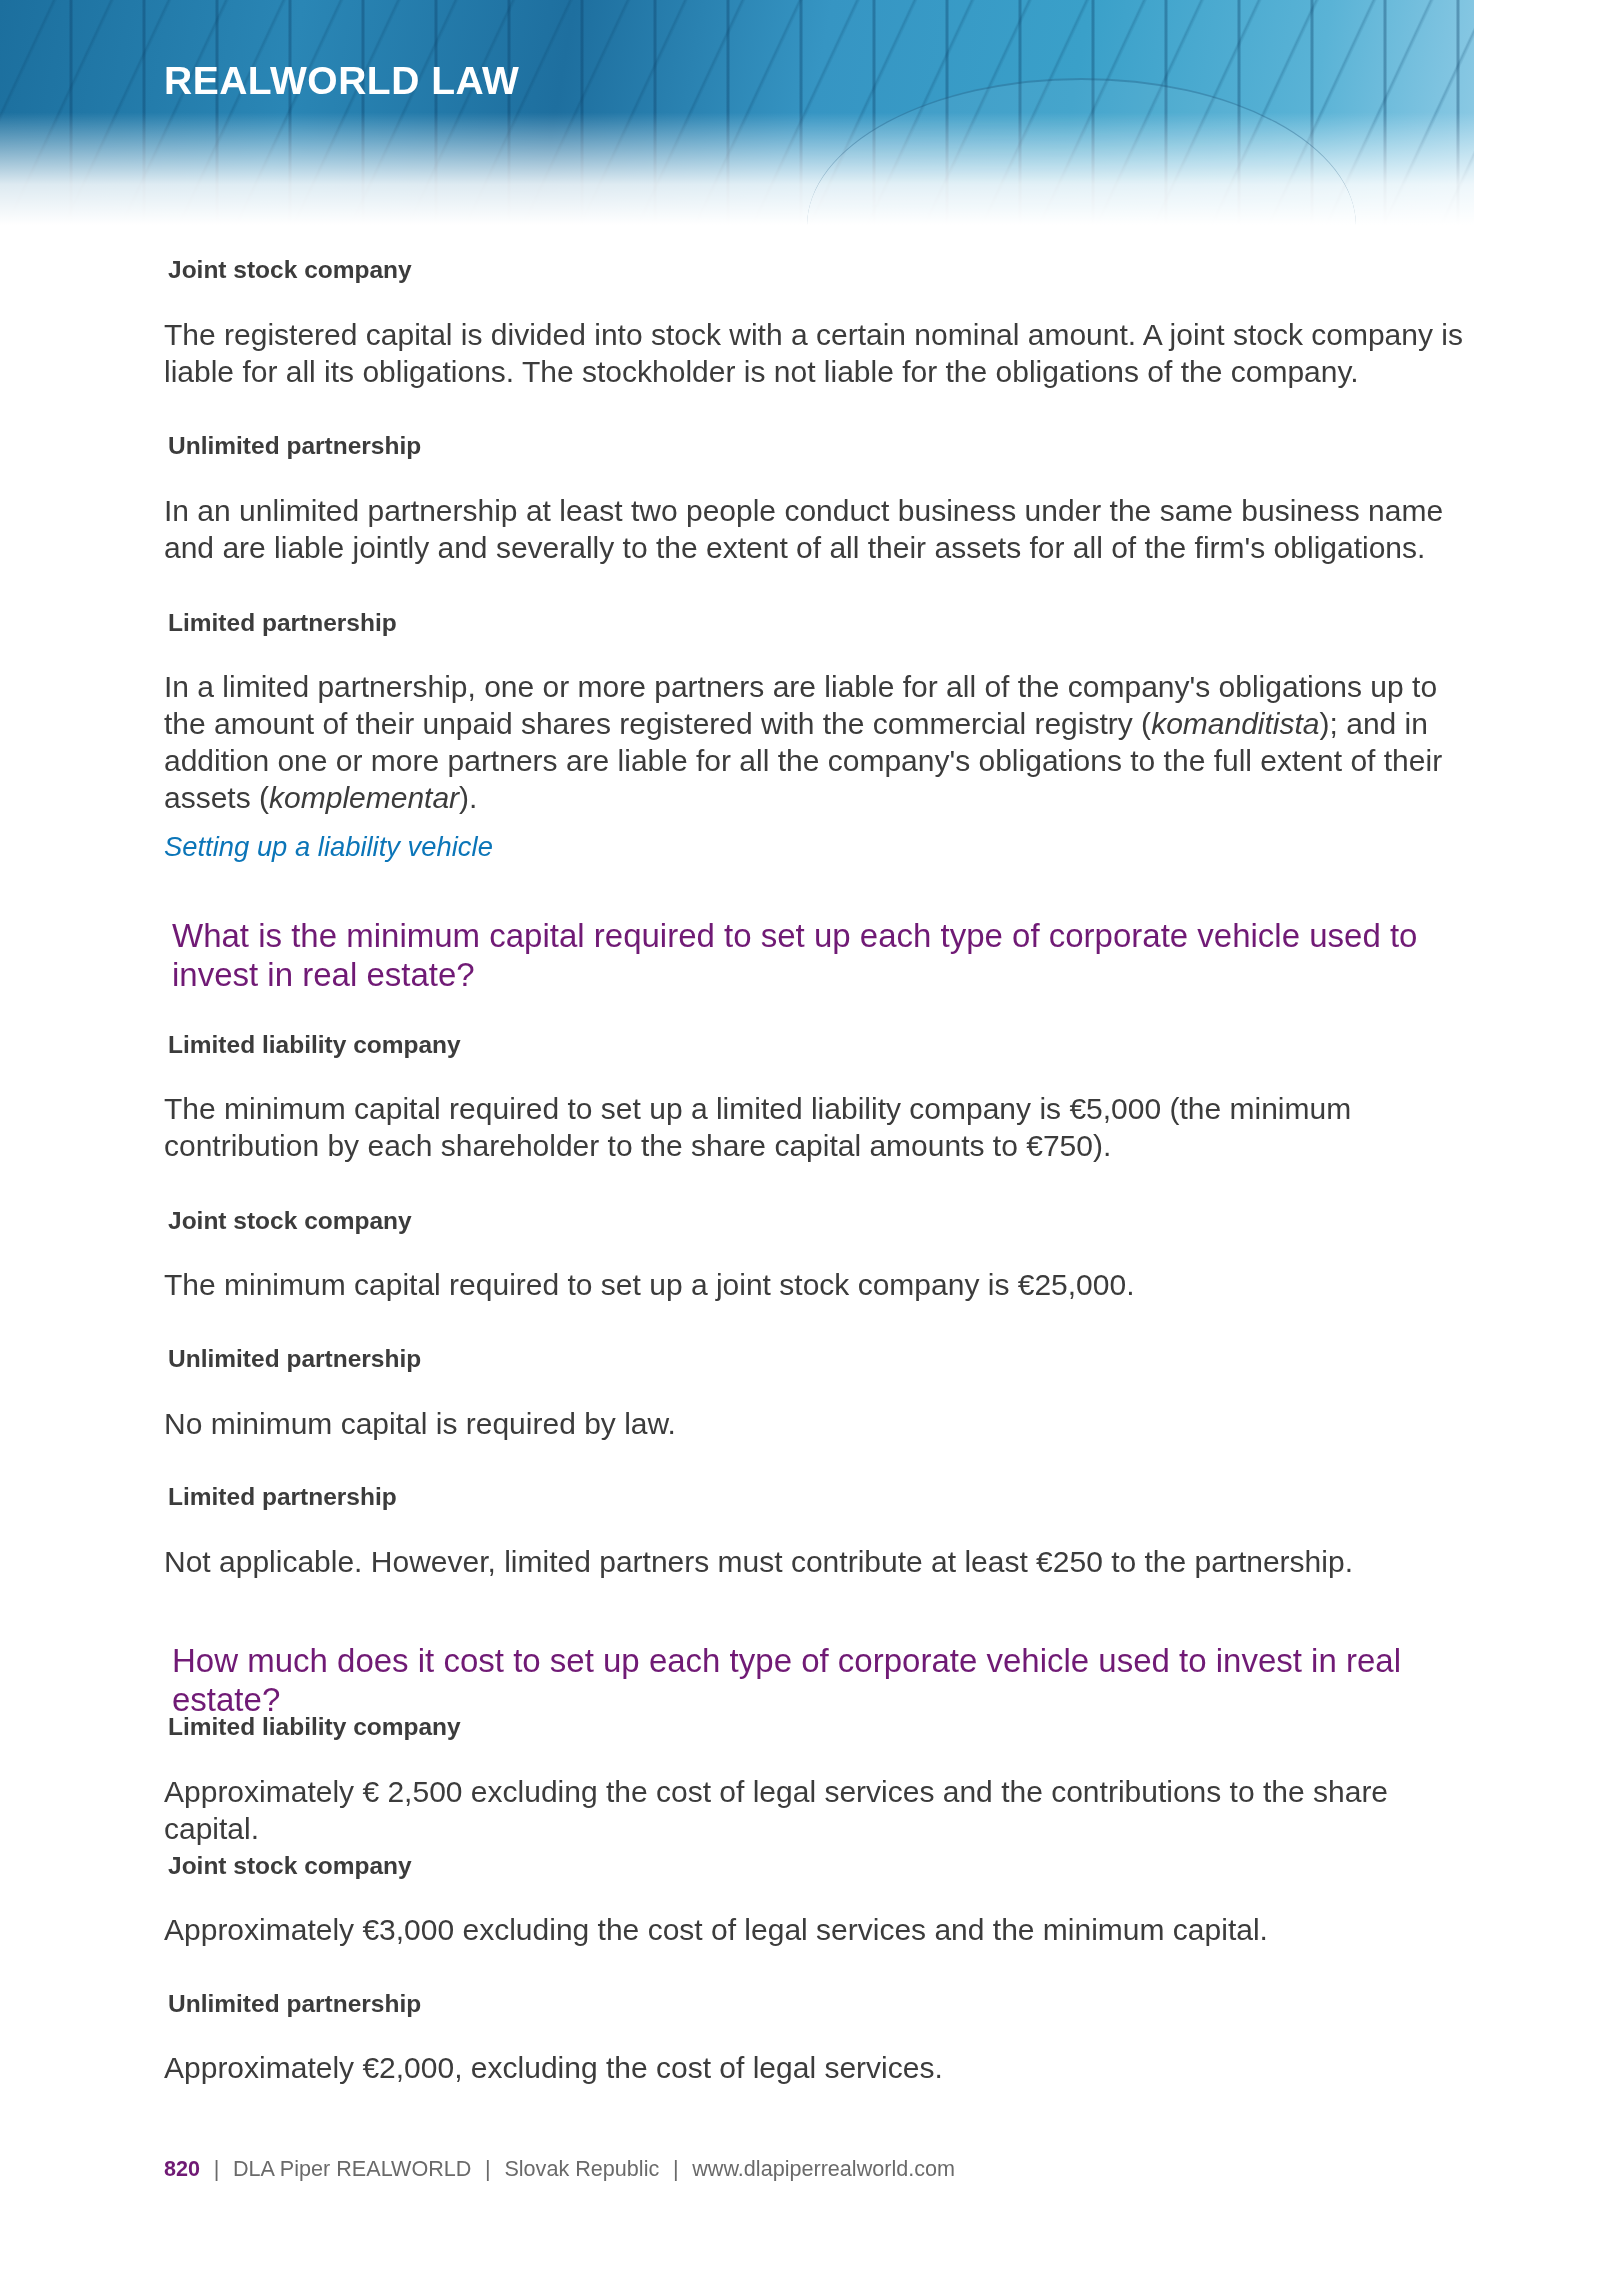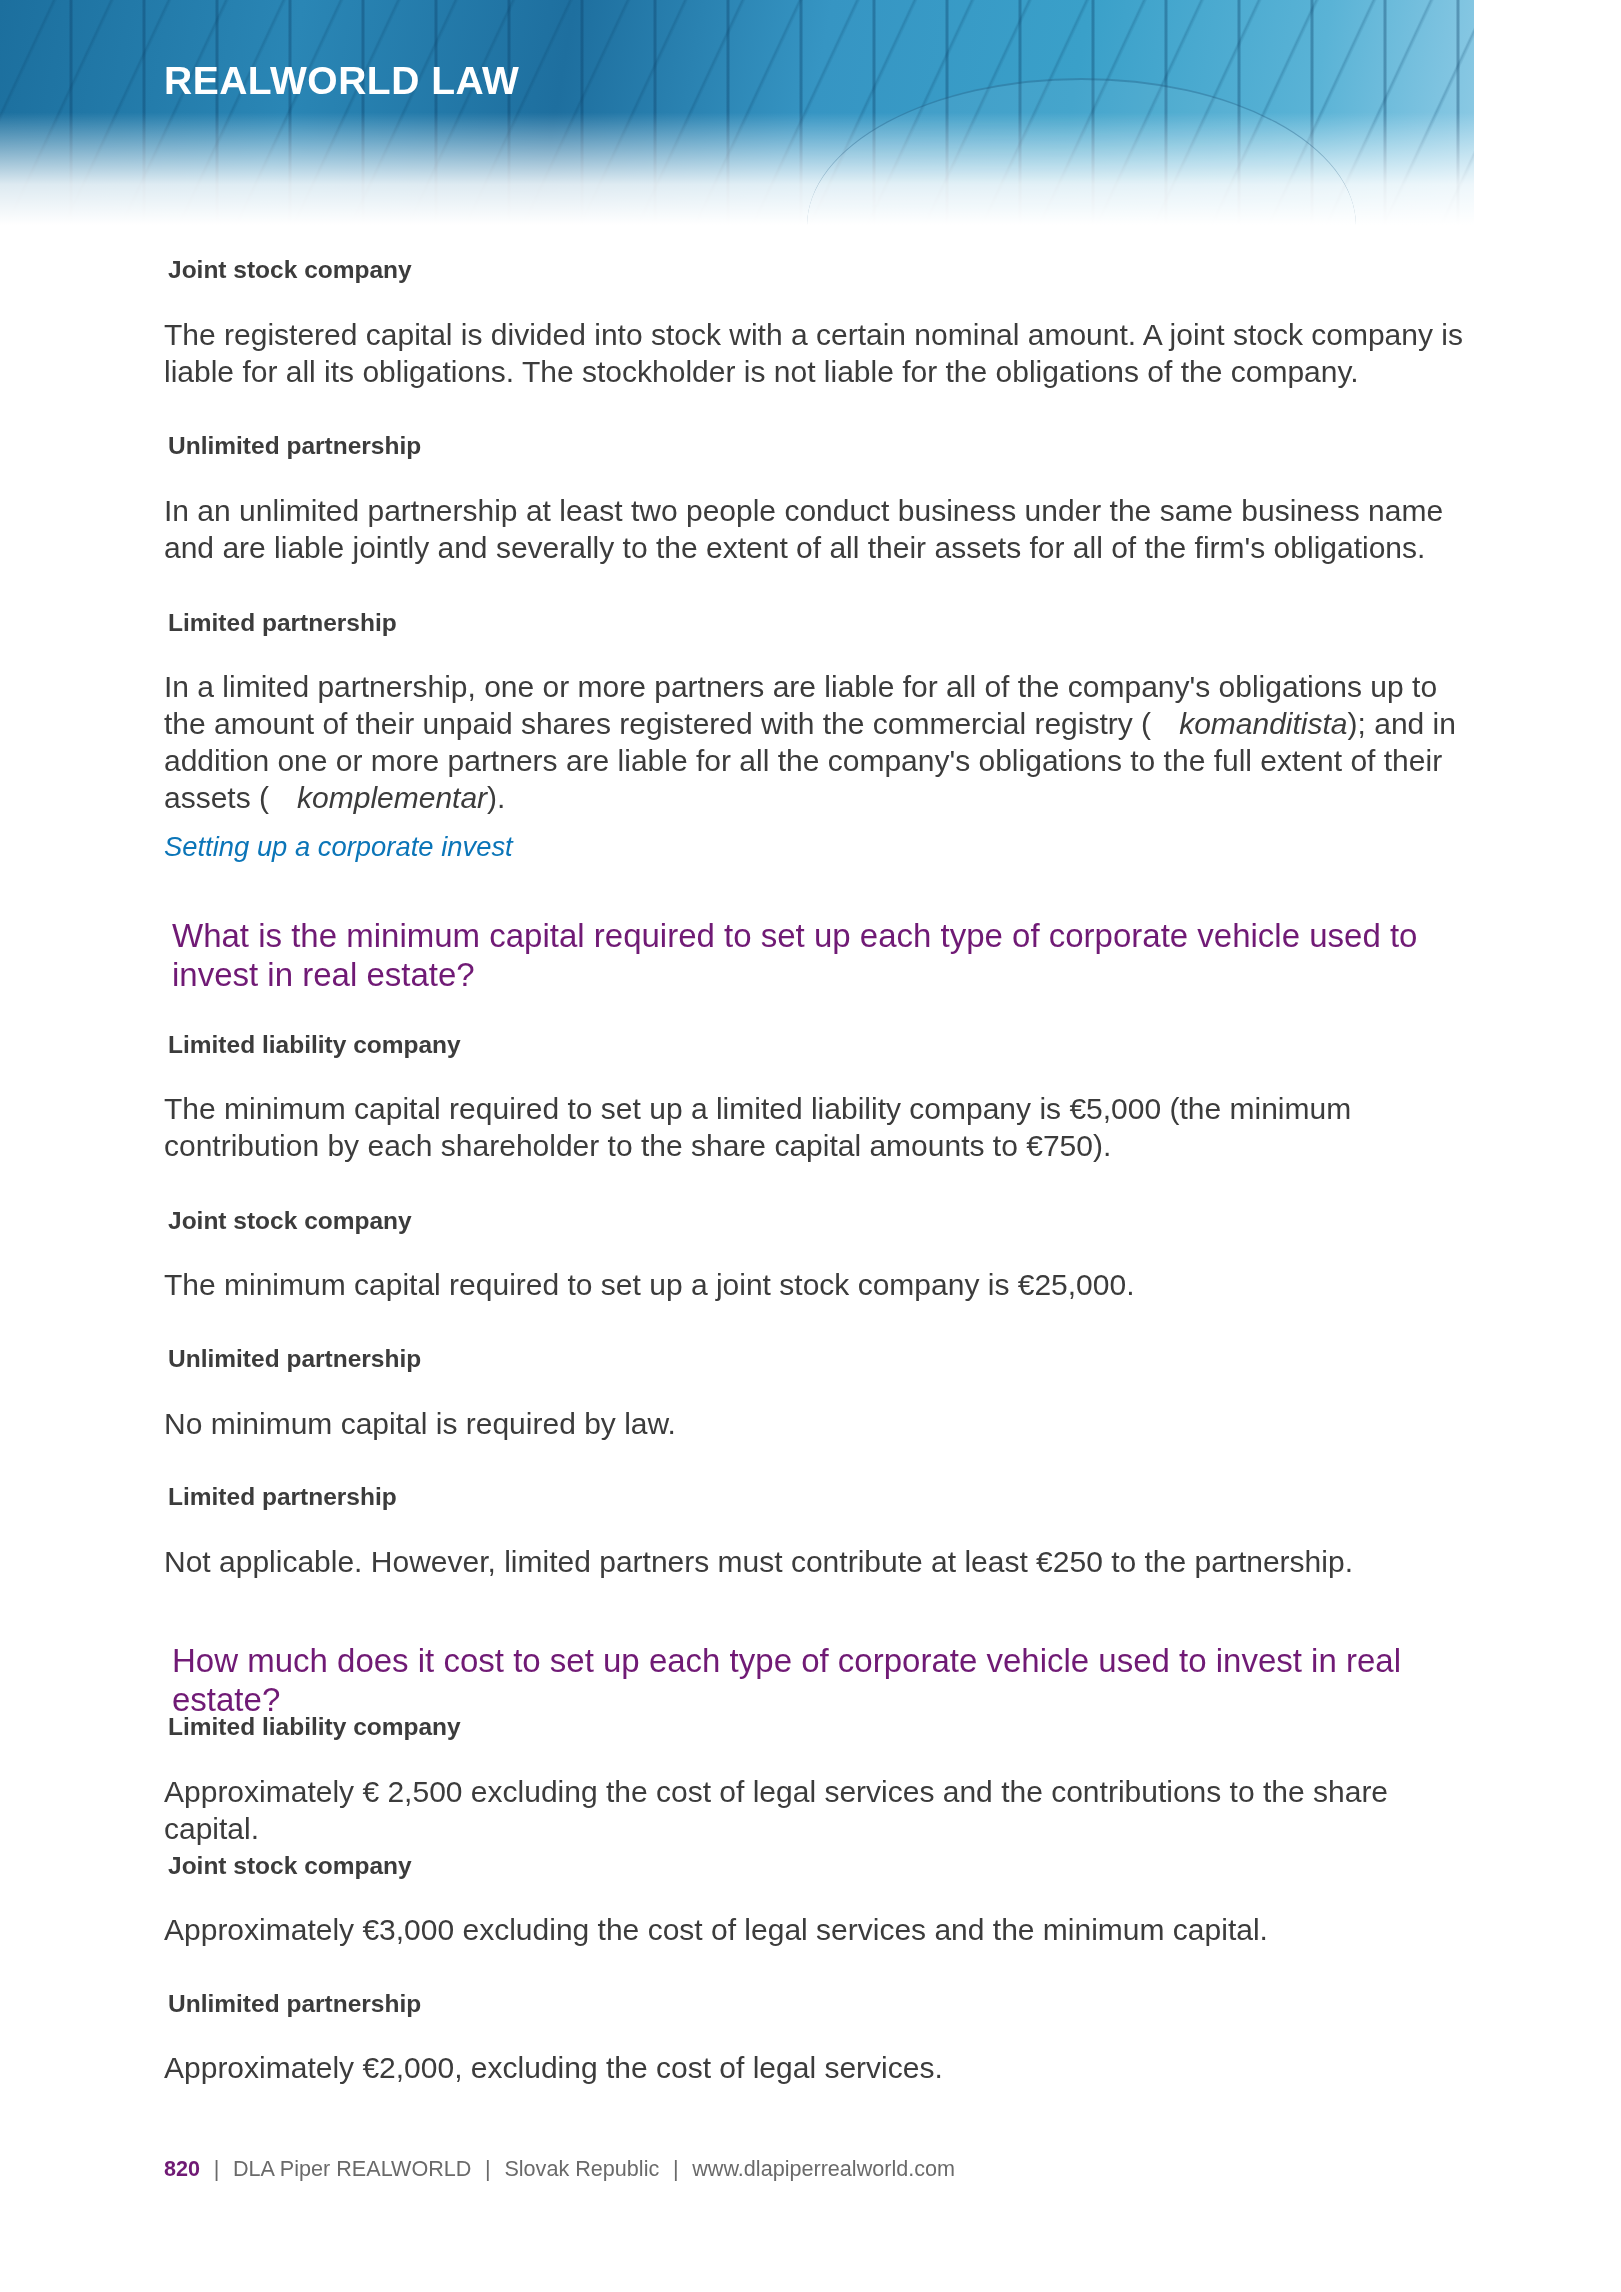--- a/index.html
+++ b/index.html
@@ -13,21 +13,21 @@
       linear-gradient(100deg, #1c6f9e 0%, #2a86b5 20%, #1e6f9f 38%, #3695c3 55%, #3aa0c9 72%, #5ab3d6 88%, #8fcbe5 100%);
   }
   .banner-curve { position: absolute; right: 118px; top: 78px; width: 549px; height: 294px;
     border-radius: 50% 50% 0 0; border-top: 2.9px solid rgba(20,80,120,0.35);
     background: rgba(255,255,255,0.06); }
   .banner-title { position: absolute; left: 164px; top: 59px; font-size: 39px; font-weight: bold;
     color: #ffffff; letter-spacing: 0.5px; }
   .content { position: absolute; left: 164px; top: 245px; width: 1304px; }
   .h-bold { font-weight: bold; font-size: 24.5px; color: #3c3c3c; margin: 4px; }
   .para { font-size: 30px; line-height: 37px; color: #3c3c3c; margin: 0; }
-  .para i { font-style: italic; margin-left: 28px; }
+  .para i { font-style: italic; }
   .section-title { font-size: 27.4px; font-style: italic; color: #0b75b8; margin: 0; }
   .question { font-size: 33px; line-height: 39px; color: #701a75; margin: 8px; }
   .abs { position: absolute; left: 0; right: 0; }
   .footer { position: absolute; left: 164px; top: 2156px; font-size: 21.6px; color: #6a6a6a; }
   .footer .pg { font-weight: bold; color: #701a75; text-align: right; }
   .footer .sep { margin: 0 13.7px; color: #6a6a6a; }
 </style>
 </head>
 <body>
 
@@ -39,21 +39,21 @@
 <div class="content">
   <p class="h-bold abs" style="top:6.9px">Joint stock company</p>
   <p class="para abs" style="top:71px">The registered capital is divided into stock with a certain nominal amount. A joint stock company is liable for all its obligations. The stockholder is not liable for the obligations of the company.</p>
 
   <p class="h-bold abs" style="top:183px">Unlimited partnership</p>
   <p class="para abs" style="top:247px">In an unlimited partnership at least two people conduct business under the same business name and are liable jointly and severally to the extent of all their assets for all of the firm's obligations.</p>
 
   <p class="h-bold abs" style="top:360px">Limited partnership</p>
   <p class="para abs" style="top:423px"><span>In a limited partnership, one or more partners are liable for all of the company's obligations up to the amount of their unpaid shares registered with the commercial registry (</span><i>komanditista</i><span>); and in addition one or more partners are liable for all the company's obligations to the full extent of their assets (</span><i>komplementar</i><span>).</span></p>
 
-  <p class="section-title abs" style="top:586px">Setting up a corporate invest</p>
+  <p class="section-title abs" style="top:586px">Setting up a liability vehicle</p>
 
   <p class="question abs" style="top:663px">What is the minimum capital required to set up each type of corporate vehicle used to invest in real estate?</p>
 
   <p class="h-bold abs" style="top:782px">Limited liability company</p>
   <p class="para abs" style="top:845px">The minimum capital required to set up a limited liability company is €5,000 (the minimum contribution by each shareholder to the share capital amounts to €750).</p>
 
   <p class="h-bold abs" style="top:958px">Joint stock company</p>
   <p class="para abs" style="top:1021px">The minimum capital required to set up a joint stock company is €25,000.</p>
 
   <p class="h-bold abs" style="top:1096px">Unlimited partnership</p>

